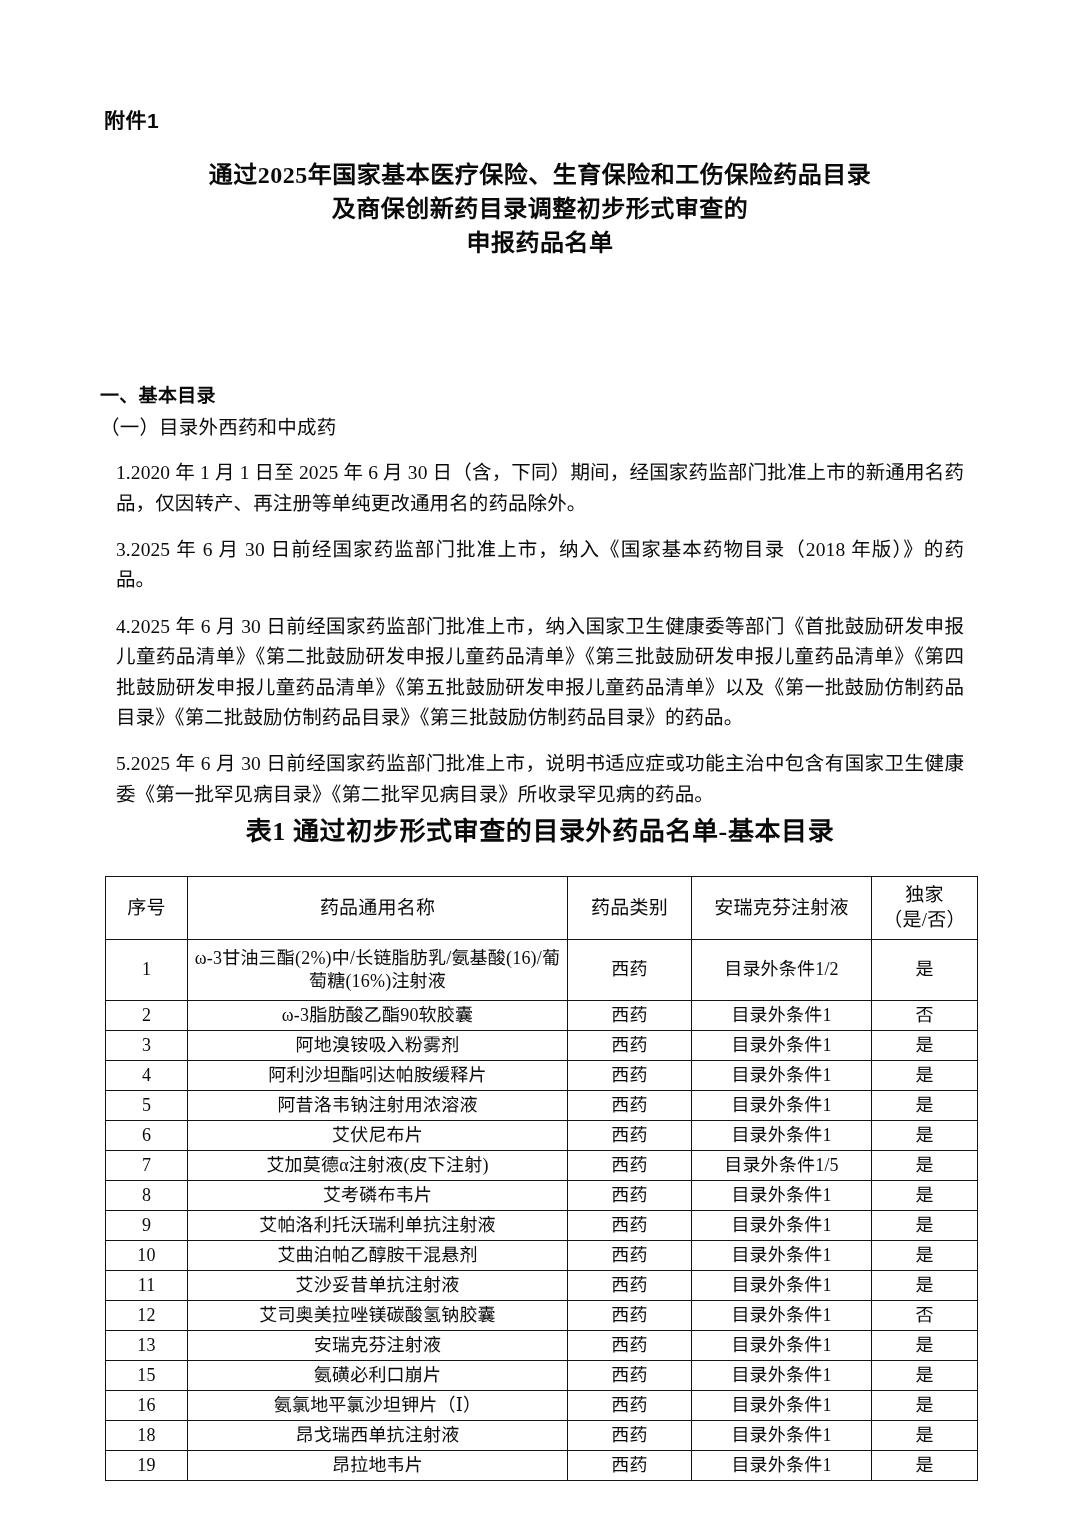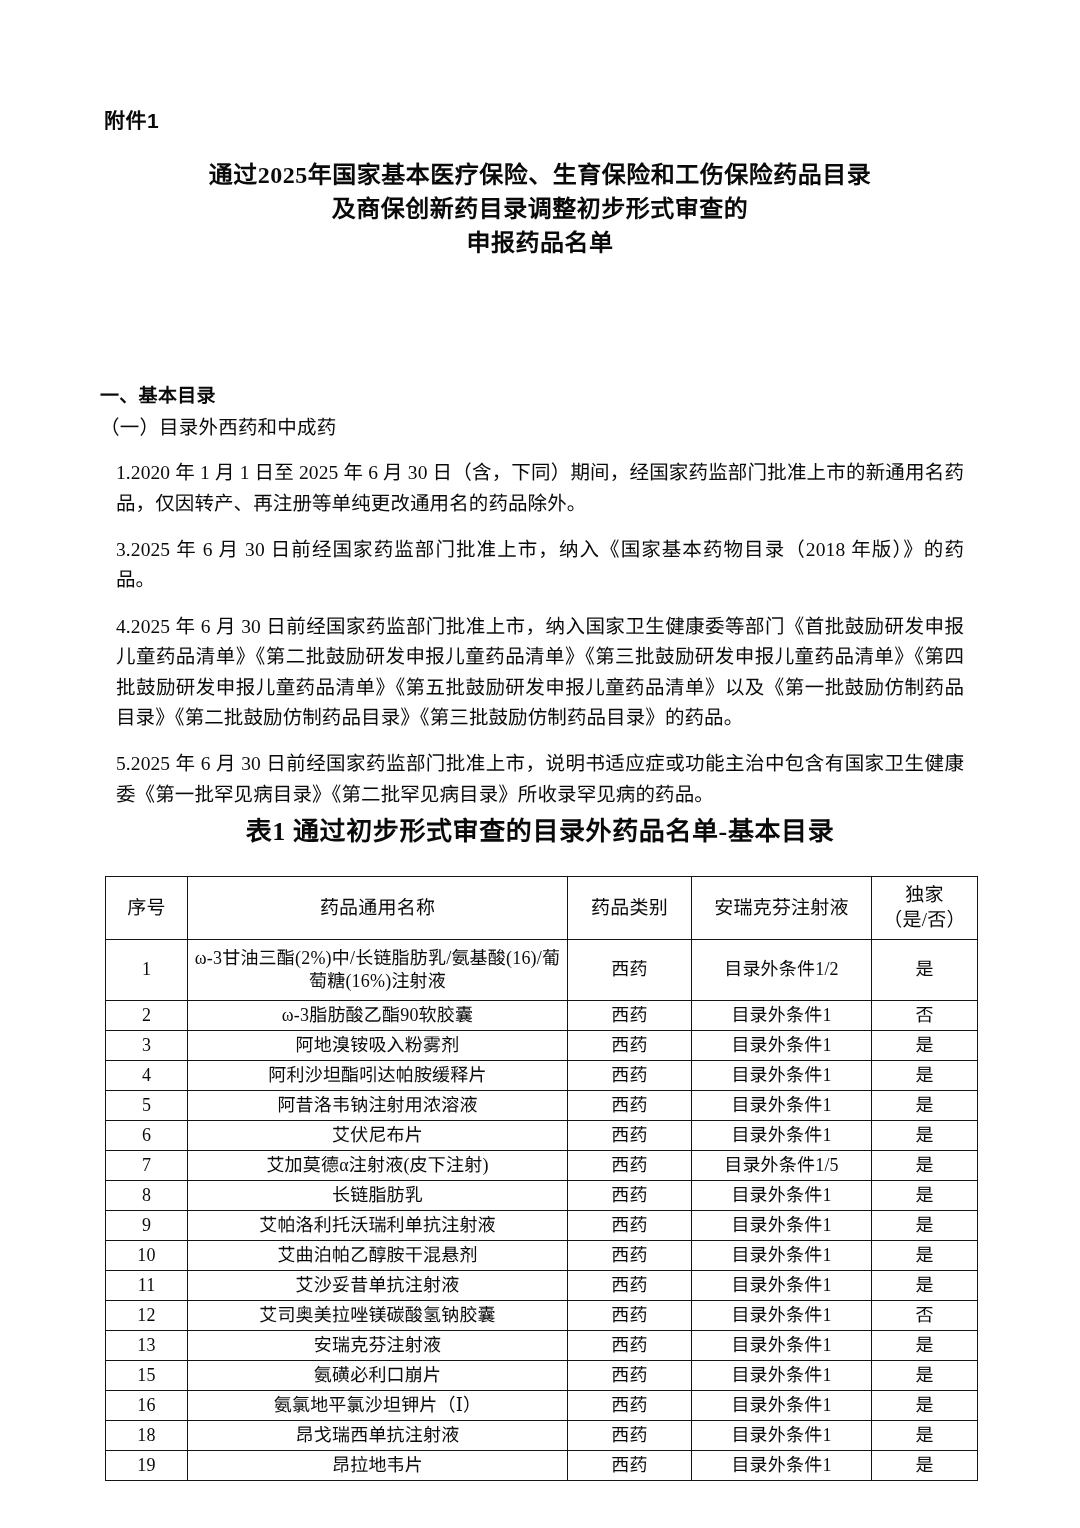--- a/index.html
+++ b/index.html
@@ -220,21 +220,21 @@
         </tr>
         <tr>
           <td>7</td>
           <td class="name-cell">艾加莫德α注射液(皮下注射)</td>
           <td>西药</td>
           <td>目录外条件1/5</td>
           <td>是</td>
         </tr>
         <tr>
           <td>8</td>
-          <td class="name-cell">长链脂肪乳</td>
+          <td class="name-cell">艾考磷布韦片</td>
           <td>西药</td>
           <td>目录外条件1</td>
           <td>是</td>
         </tr>
         <tr>
           <td>9</td>
           <td class="name-cell">艾帕洛利托沃瑞利单抗注射液</td>
           <td>西药</td>
           <td>目录外条件1</td>
           <td>是</td>

